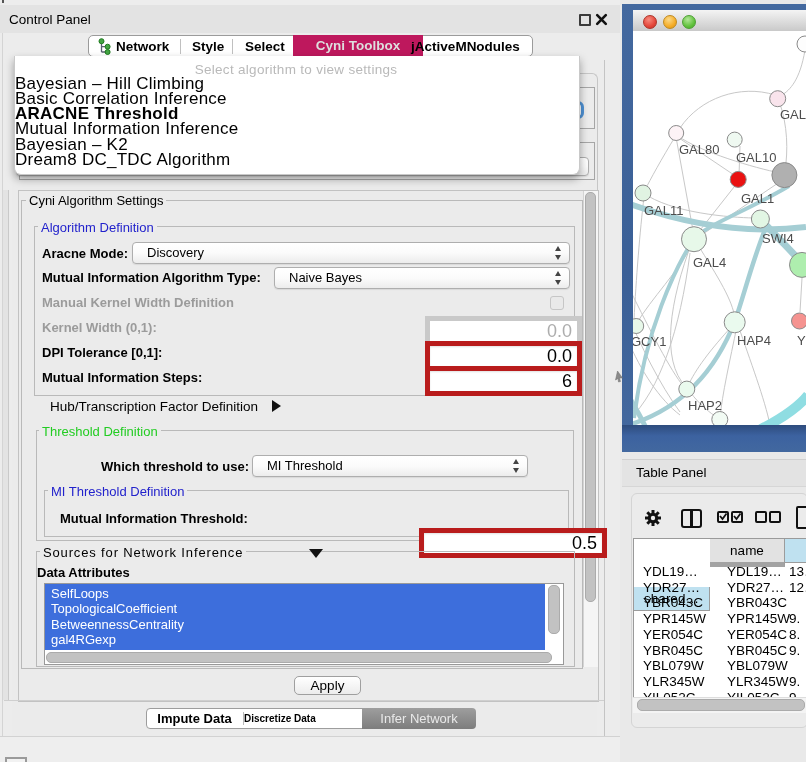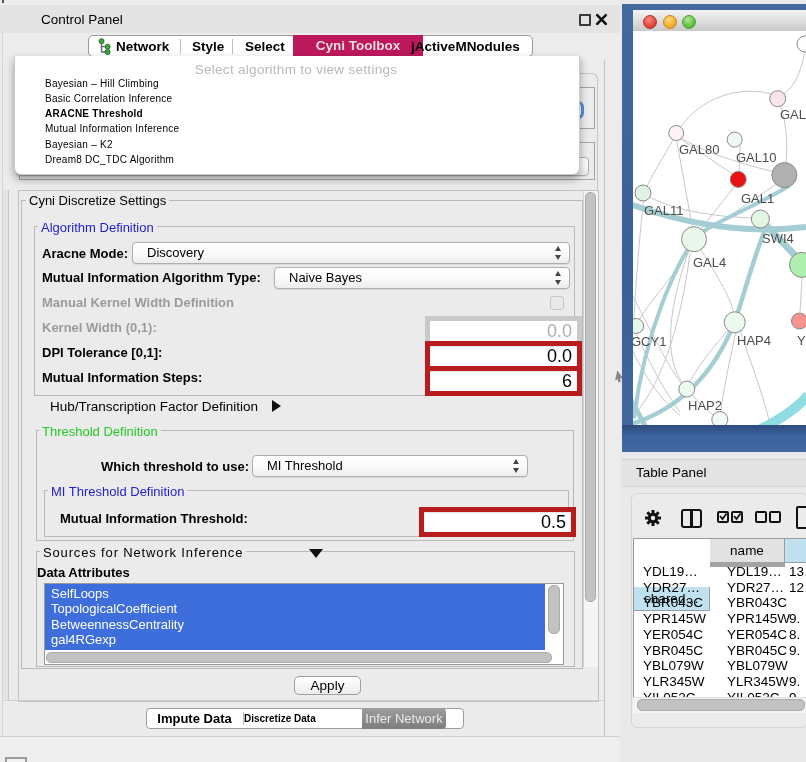--- a/index.html
+++ b/index.html
@@ -17,21 +17,21 @@
 .thumbv{background:#c2c2c2;border:1px solid #ababab;border-radius:5px;}
 </style>
 </head>
 <body>
 
 <div class="ab" style="left:0;top:0;width:620px;height:762px;background:#eeeeee;"></div>
 <div class="ab" style="left:0;top:0;width:620px;height:5px;background:#ededed;border-bottom:1px solid #cfcfcf;"></div>
 <div class="ab" style="left:2px;top:0;width:2px;height:3px;background:#555;"></div>
 
 <div class="ab" style="left:0;top:5px;width:620px;height:28px;background:#e3e3e3;border-bottom:1px solid #c6c6c6;"></div>
-<div class="ab lbl" style="left:9px;top:12px;font-size:13.5px;margin-left:32px;">Control Panel</div>
+<div class="ab lbl" style="left:9px;top:12px;font-size:13.5px;">Control Panel</div>
 <div class="ab" style="left:579px;top:14px;width:8px;height:8px;border:2px solid #3a3a3a;border-radius:1px;"></div>
 <svg class="ab" style="left:595px;top:13px;" width="13" height="13" viewBox="0 0 13 13">
     <path d="M2.2 2.2 L10.8 10.8 M10.8 2.2 L2.2 10.8" stroke="#111" stroke-width="2.6" stroke-linecap="round"></path>
   </svg>
 
 <div class="ab" style="left:0;top:33px;width:620px;height:703px;background:#ececec;"></div>
 <div class="ab" style="left:2px;top:33px;width:1px;height:703px;background:#d4d4d4;"></div>
 <div class="ab" style="left:3px;top:190px;width:5px;height:510px;background:#e3e3e3;border-right:1px solid #c9c9c9;"></div>
 <div class="ab" style="left:604px;top:60px;width:1px;height:676px;background:#c4c4c4;"></div>
 <div class="ab" style="left:0;top:736px;width:620px;height:26px;background:#eeeeee;border-top:1px solid #d2d2d2;"></div>
@@ -63,21 +63,21 @@
 <div class="ab" style="left:19px;top:87px;width:574px;height:40px;border:1px solid #a6a6a6;background:#ececec;"></div>
 <div class="ab" style="left:560px;top:101px;width:18px;height:12px;border:3px solid #4f93d6;border-radius:6px;background:#fff;"></div>
 <div class="ab" style="left:19px;top:142px;width:574px;height:36px;border:1px solid #a6a6a6;background:#ececec;"></div>
 <div class="ab combo" style="left:16px;top:157px;width:571px;height:17px;"></div>
 
 <div class="ab" style="left:18px;top:190px;width:579px;height:510px;background:#ebebeb;border:1px solid #c2c2c2;"></div>
 <div class="ab" style="left:583px;top:191px;width:14px;height:476px;background:#f5f5f5;border-left:1px solid #d4d4d4;"></div>
 <div class="ab thumbv" style="left:585px;top:192px;width:9px;height:408px;"></div>
 
 <div class="ab grp" style="left:21px;top:200px;width:560px;height:467px;"></div>
-<div class="ab gtitle" style="left:26px;top:193px;color:#000;">Cyni Discretize Settings</div>
+<div class="ab gtitle" style="left:26px;top:193px;color:#000;">Cyni Algorithm Settings</div>
 
 <div class="ab grp" style="left:34px;top:226px;width:539px;height:168px;"></div>
 <div class="ab gtitle" style="left:38px;top:220px;color:#2222cc;">Algorithm Definition</div>
 <div class="ab lbl bold" style="left:42px;top:246px;">Aracne Mode:</div>
 <div class="ab combo" style="left:132px;top:242px;width:436px;height:20px;">
     <span class="ctext">Discovery</span>
     <span class="arrows"></span>
   </div>
 <div class="ab lbl bold" style="left:42px;top:270px;">Mutual Information Algorithm Type:</div>
 <div class="ab combo" style="left:274px;top:267px;width:294px;height:20px;">
@@ -100,45 +100,45 @@
 <div class="ab gtitle" style="left:39px;top:424px;color:#22cc22;">Threshold Definition</div>
 <div class="ab lbl bold" style="left:101px;top:459px;">Which threshold to use:</div>
 <div class="ab combo" style="left:252px;top:455px;width:274px;height:20px;">
     <span class="ctext">MI Threshold</span>
     <span class="arrows"></span>
   </div>
 
 <div class="ab grp" style="left:44px;top:490px;width:523px;height:45px;"></div>
 <div class="ab gtitle" style="left:48px;top:484px;color:#2222cc;">MI Threshold Definition</div>
 <div class="ab lbl bold" style="left:60px;top:511px;">Mutual Information Threshold:</div>
-<div class="ab tfield" style="left:419px;top:507px;width:142px;height:20px;">0.5</div>
+<div class="ab tfield" style="left:419px;top:528px;width:142px;height:20px;padding-left:31px;">0.5</div>
 
 <div class="ab grp" style="left:36px;top:551px;width:537px;height:114px;"></div>
 <div class="ab gtitle" style="left:40px;top:545px;color:#000;letter-spacing:0.85px;">Sources for Network Inference</div>
 <div class="ab" style="left:309px;top:549px;width:0;height:0;border-left:7px solid transparent;border-right:7px solid transparent;border-top:9px solid #111;"></div>
 <div class="ab lbl bold" style="left:37px;top:565px;">Data Attributes</div>
 
 <div class="ab" style="left:44px;top:583px;width:518px;height:80px;background:#fff;border:1px solid #999;"></div>
 <div class="ab" style="left:45px;top:584px;width:500px;height:66px;background:#3d6edc;"></div>
 <div class="ab" style="left:51px;top:586px;color:#fff;font-size:13px;line-height:15.4px;">SelfLoops<br>TopologicalCoefficient<br>BetweennessCentrality<br>gal4RGexp</div>
 <div class="ab thumbv" style="left:548px;top:585px;width:10px;height:47px;"></div>
 <div class="ab thumbv" style="left:46px;top:652px;width:504px;height:9px;"></div>
 
 <div class="ab" style="left:4px;top:700px;width:600px;height:1px;background:#cfcfcf;"></div>
 <div class="ab" style="left:271px;top:676px;width:65px;height:17px;background:linear-gradient(180deg,#ffffff,#ececec);border:1px solid #9f9f9f;border-radius:5px;text-align:center;font-size:13.5px;line-height:17px;margin-left:23px;">Apply</div>
 
 <div class="ab" style="left:146px;top:708px;width:316px;height:19px;background:#fff;border:1px solid #9d9d9d;border-radius:4px;"></div>
 <div class="ab bold" style="left:146px;top:708px;width:97px;height:21px;font-size:13px;line-height:21px;text-align:center;">Impute Data</div>
 <div class="ab" style="left:243px;top:712px;width:1px;height:13px;background:#b9b9b9;"></div>
 <div class="ab bold" style="left:244px;top:708px;width:118px;height:21px;font-size:10px;line-height:21px;">Discretize Data</div>
-<div class="ab" style="left:362px;top:708px;width:84px;height:21px;background:linear-gradient(180deg,#9e9e9e,#7d7d7d);border-radius:0 4px 4px 0;color:#e9e9e9;font-size:13px;line-height:21px;text-align:center;">Infer Network</div>
+<div class="ab" style="left:362px;top:708px;width:114px;height:21px;background:linear-gradient(180deg,#9e9e9e,#7d7d7d);border-radius:0 4px 4px 0;color:#e9e9e9;font-size:13px;line-height:21px;text-align:center;">Infer Network</div>
 
 <div class="ab" style="left:14px;top:56px;width:564px;height:118px;background:#fff;border:1px solid #c9c9c9;border-top:none;border-radius:0 0 7px 7px;box-shadow:0 4px 9px rgba(0,0,0,0.35);"></div>
 <div class="ab" style="left:14px;top:62px;width:564px;text-align:center;color:#b9b9b9;font-size:13.5px;letter-spacing:0.3px;">Select algorithm to view settings</div>
-<div class="ab" style="left:15px;top:75.5px;font-size:10px;letter-spacing:0.25px;line-height:15.3px;color:#000;margin-left:30px;">Bayesian – Hill Climbing<br>Basic Correlation Inference<br><b>ARACNE Threshold</b><br>Mutual Information Inference<br>Bayesian – K2<br>Dream8 DC_TDC Algorithm</div>
+<div class="ab" style="left:15px;top:75.5px;font-size:17px;letter-spacing:0.25px;line-height:15.3px;color:#000;">Bayesian – Hill Climbing<br>Basic Correlation Inference<br><b>ARACNE Threshold</b><br>Mutual Information Inference<br>Bayesian – K2<br>Dream8 DC_TDC Algorithm</div>
 
 <div class="ab" style="left:622px;top:4px;width:184px;height:448px;background:linear-gradient(180deg,#44699f 0%,#3a5f96 60%,#44699f 100%);"></div>
 <div class="ab" style="left:633px;top:10px;width:173px;height:21px;background:linear-gradient(180deg,#f4f4f4,#c9c9c9);border-bottom:1px solid #969696;"></div>
 <div class="ab" style="left:643px;top:15px;width:12px;height:12px;border-radius:50%;background:radial-gradient(circle at 40% 30%,#f78a7e,#e4473a 60%,#c03328);border:0.5px solid #ad3328;"></div>
 <div class="ab" style="left:663px;top:15px;width:12px;height:12px;border-radius:50%;background:radial-gradient(circle at 40% 30%,#fbd988,#f5ad28 60%,#d8921a);border:0.5px solid #c08a1e;"></div>
 <div class="ab" style="left:682px;top:15px;width:12px;height:12px;border-radius:50%;background:radial-gradient(circle at 40% 30%,#b3e699,#62c23e 60%,#47a62a);border:0.5px solid #4da034;"></div>
 <div class="ab" style="left:622px;top:425px;width:184px;height:27px;background:linear-gradient(180deg,#2e4c7d,#3c62a0 40%,#42689f);"></div>
 
 <svg class="ab" style="left:633px;top:31px;background:#fff;" width="173" height="394" viewBox="633 31 173 394">
 <g fill="none" stroke="#c8c8c8" stroke-width="1">

